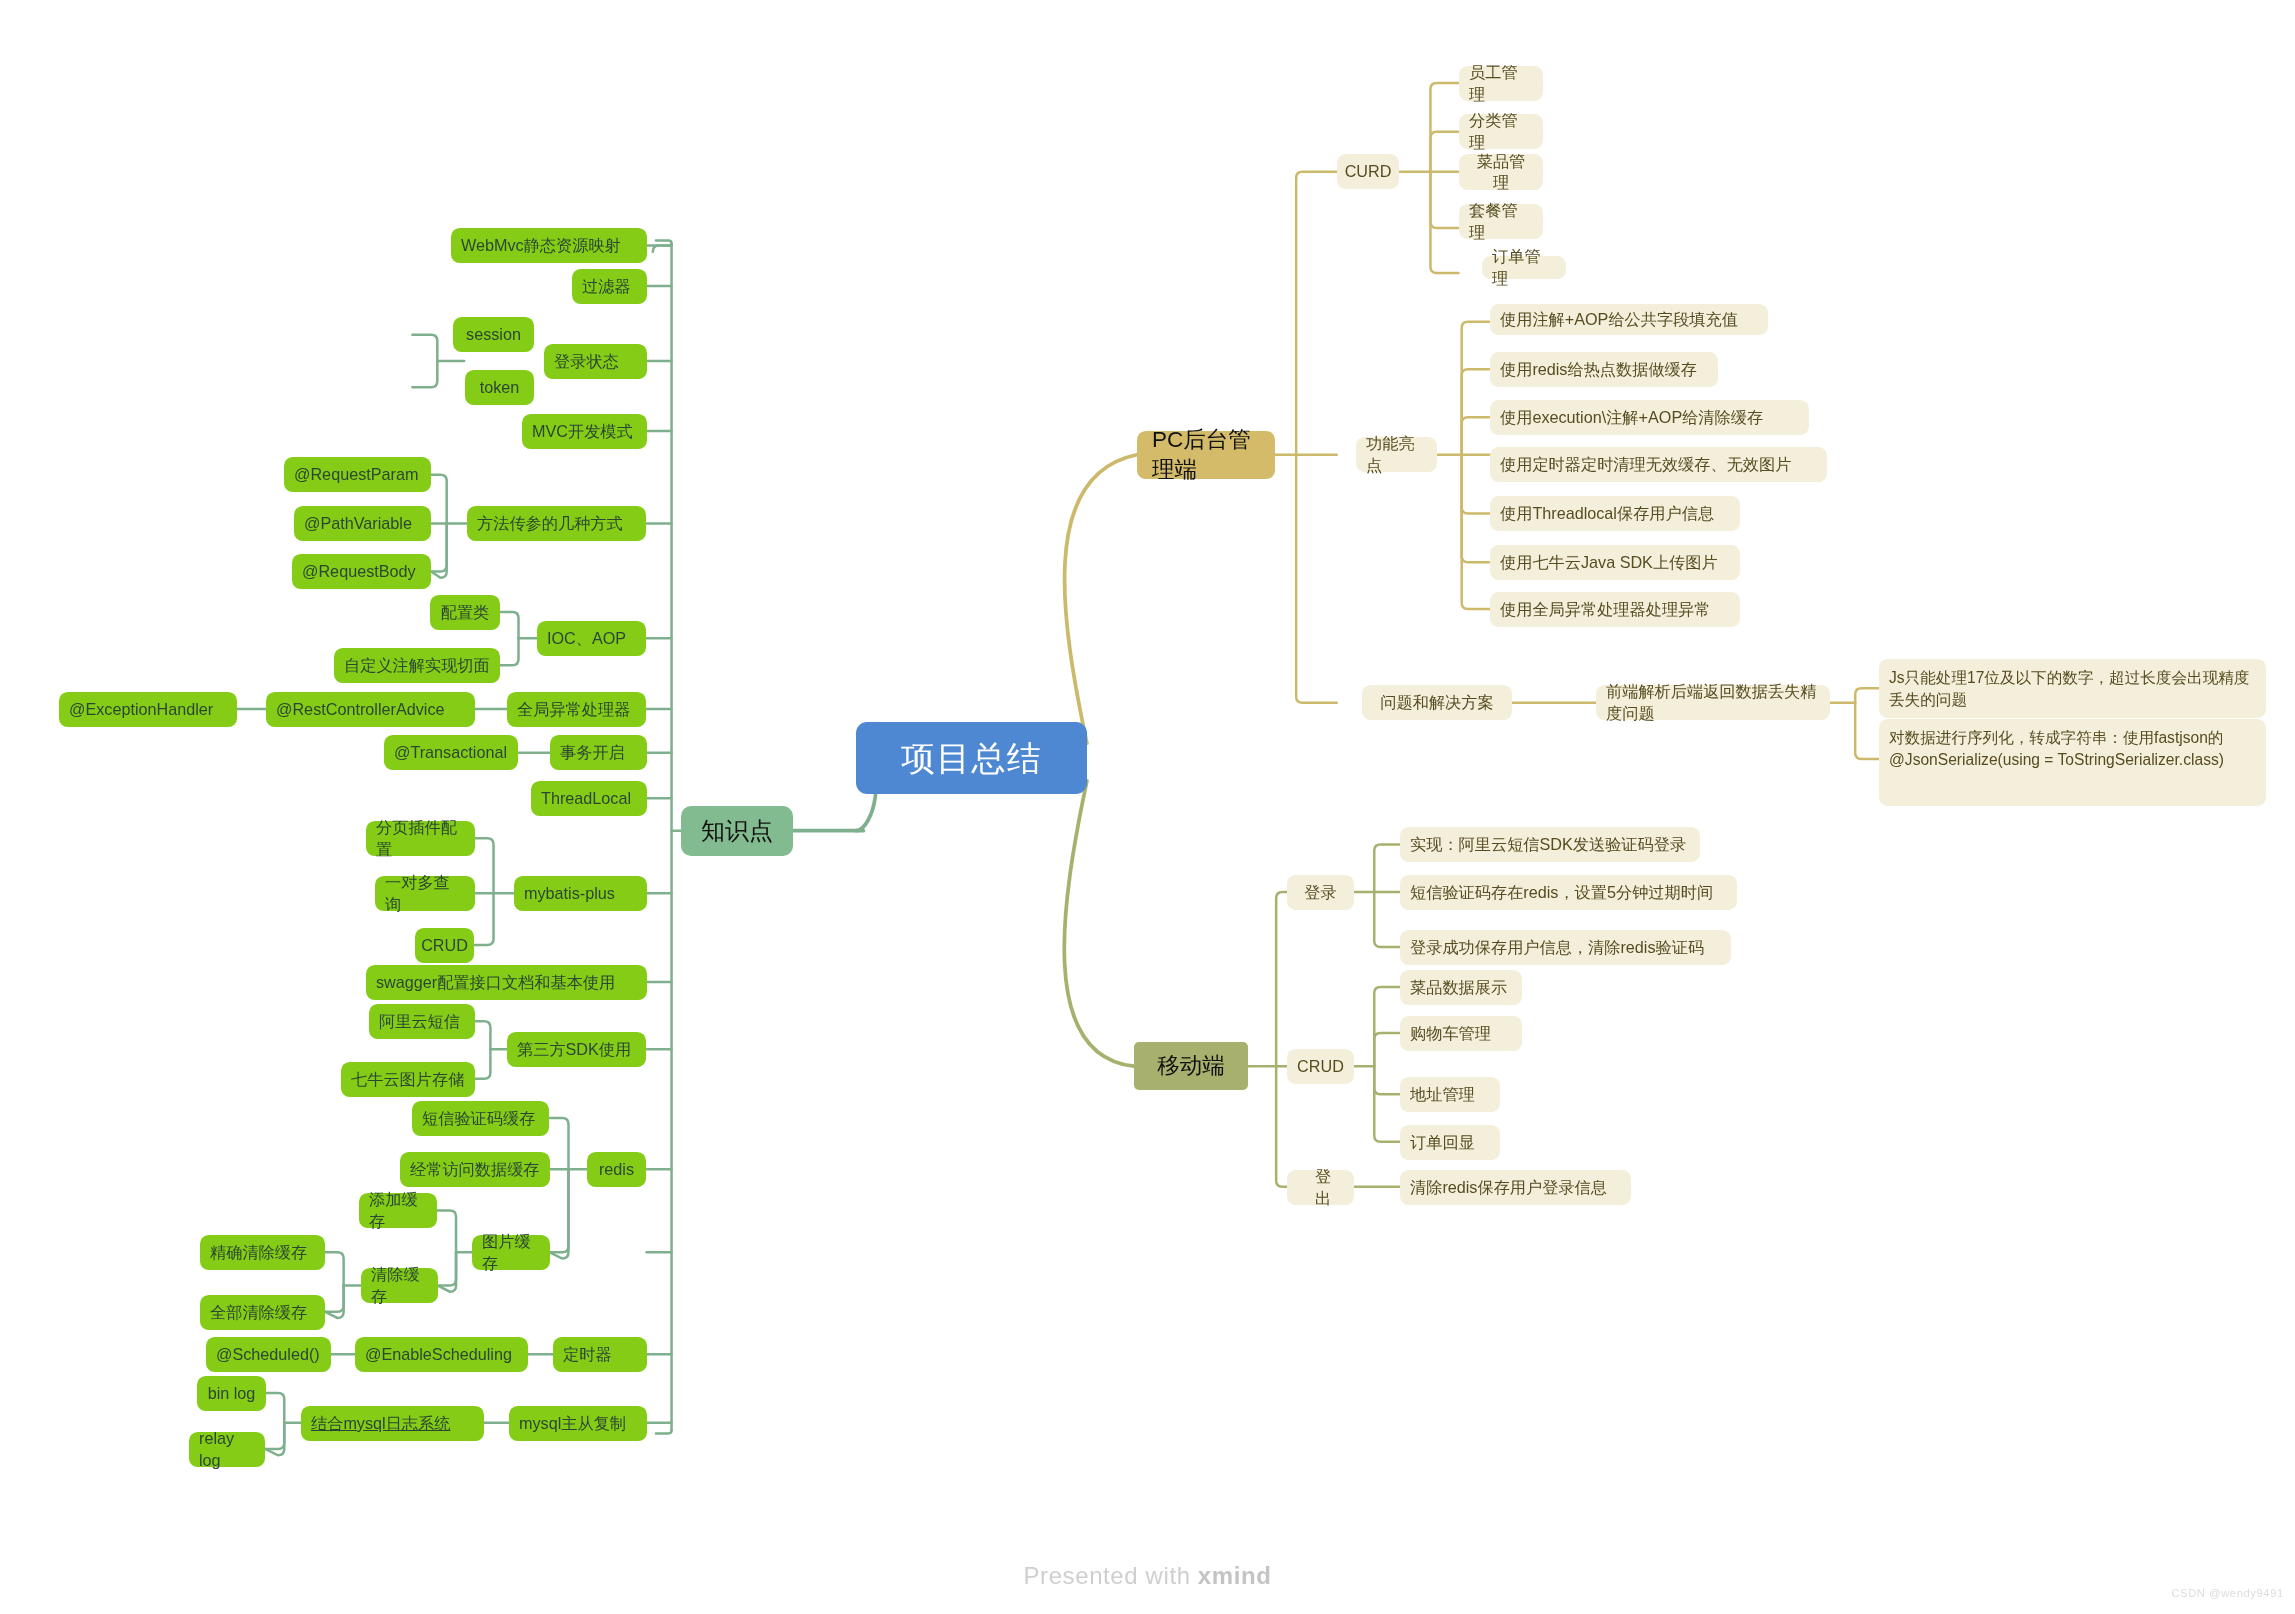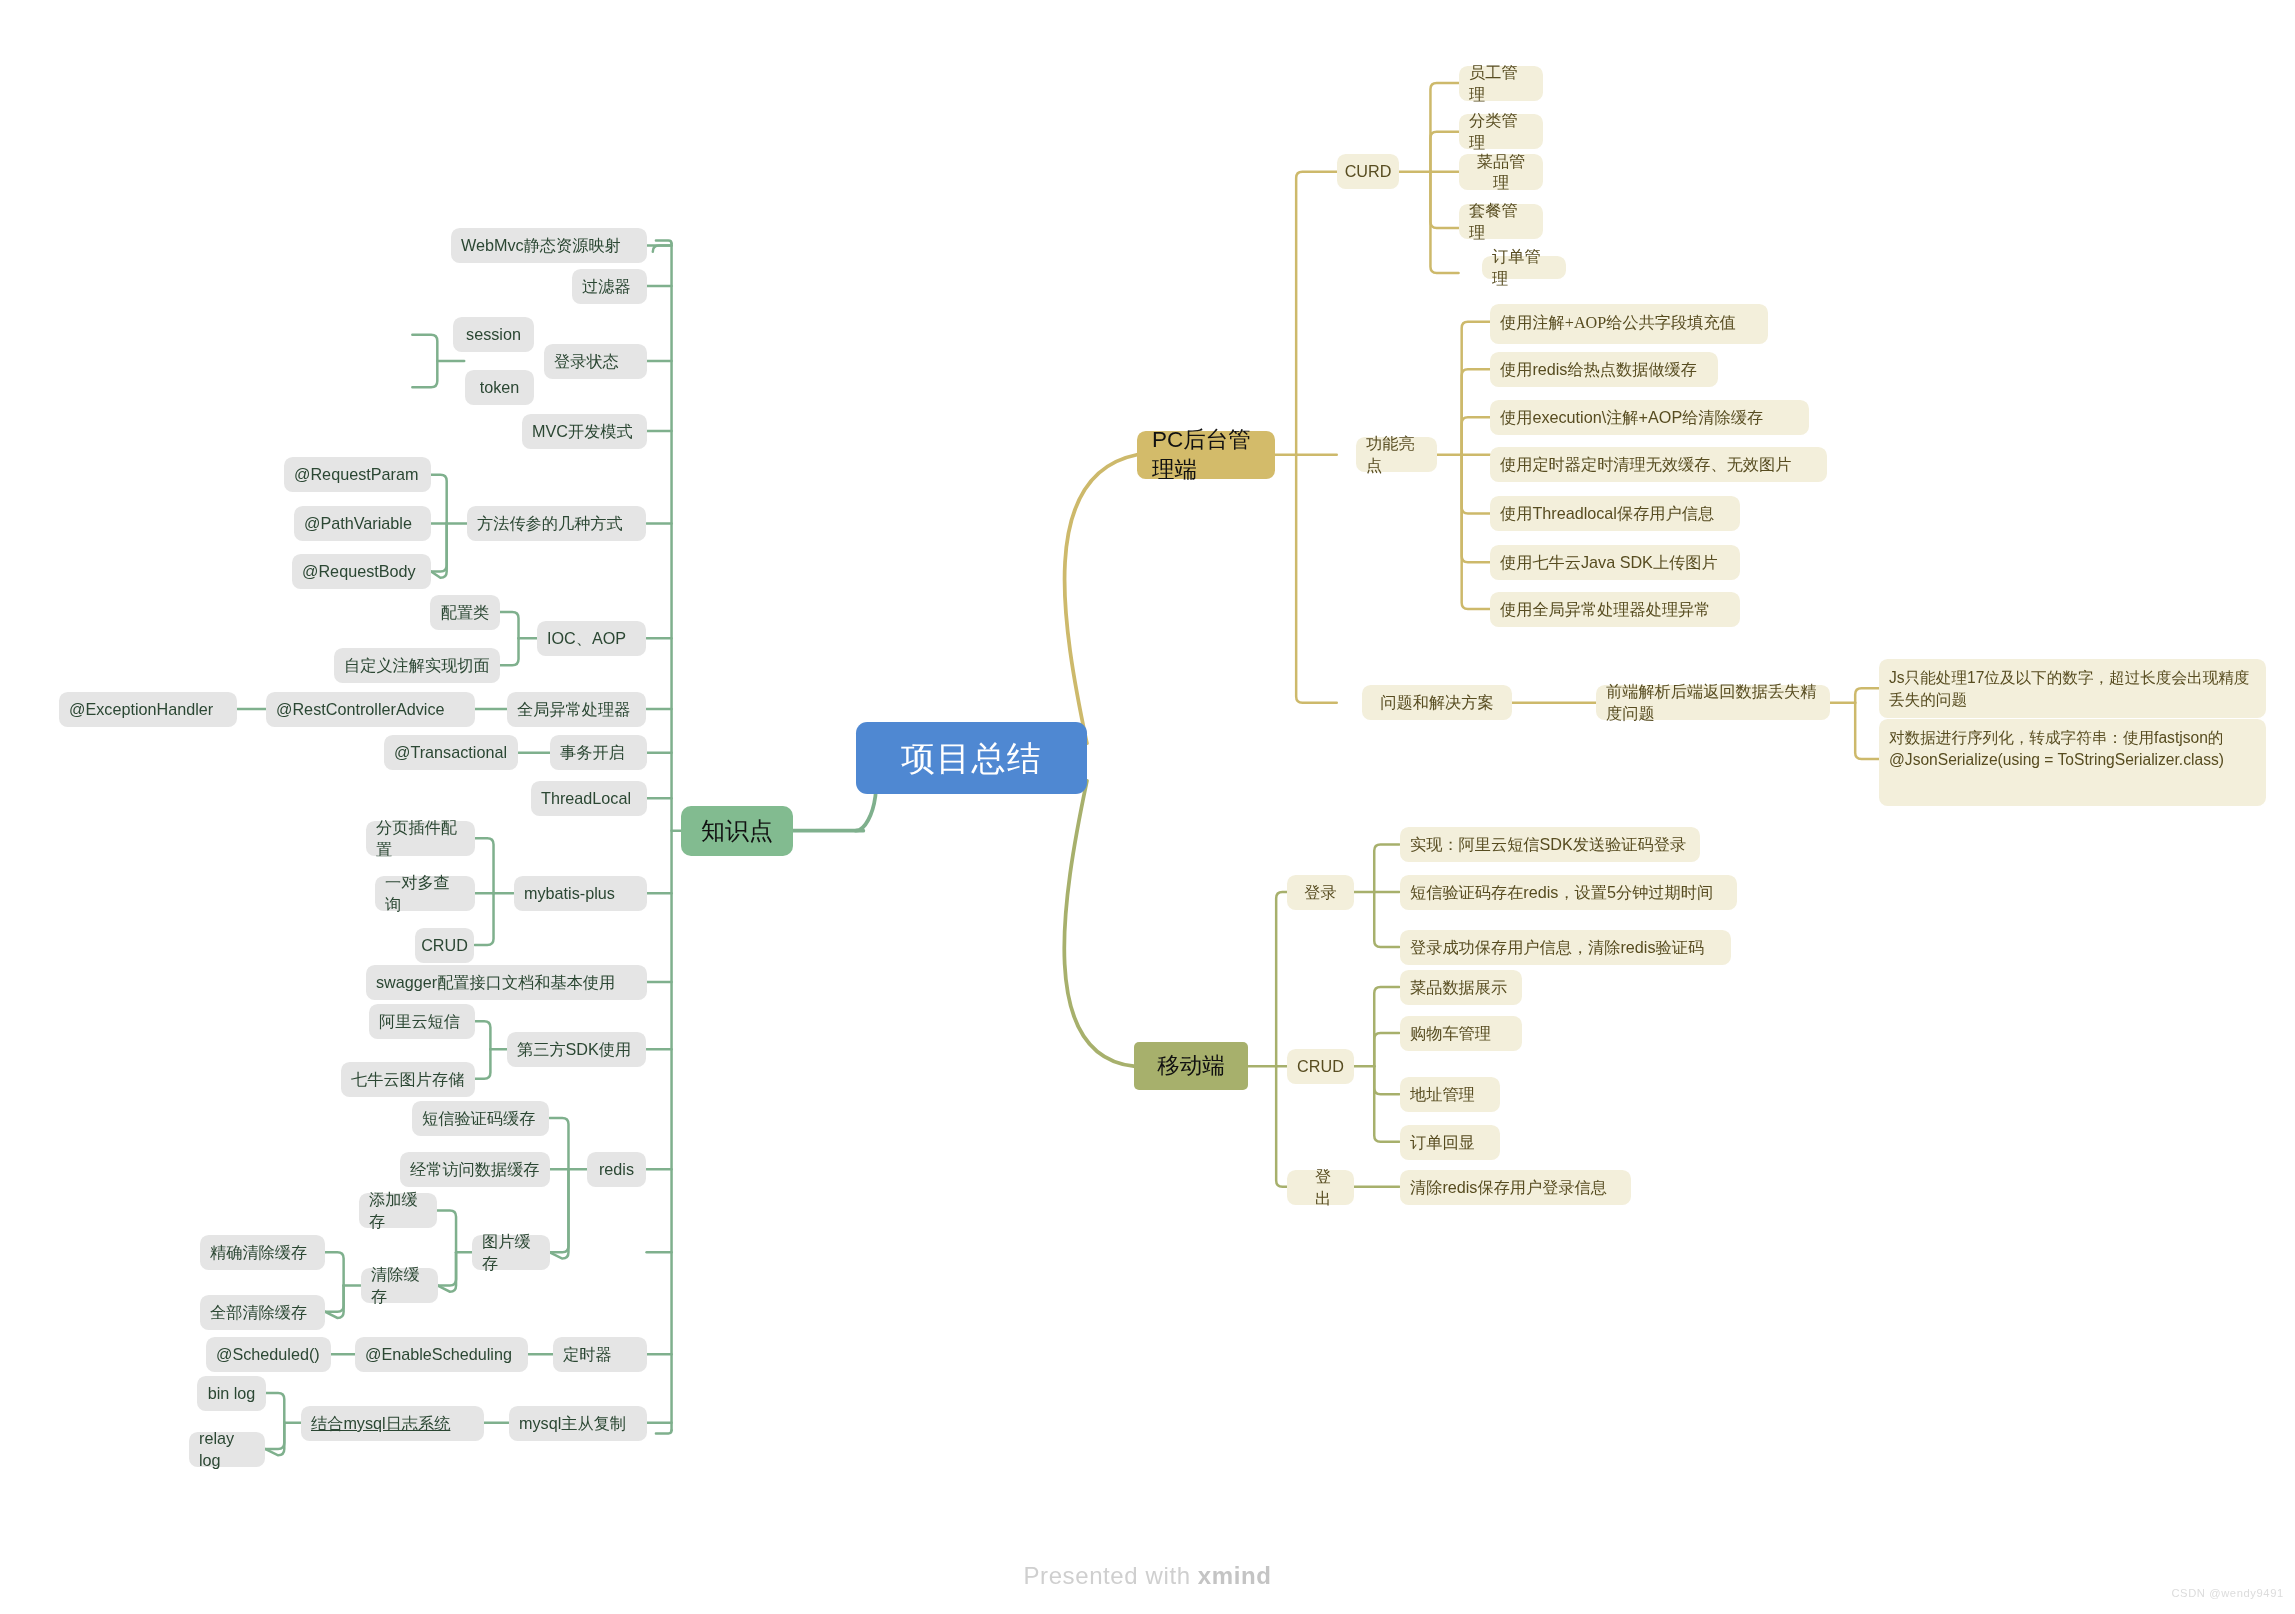--- a/index.html
+++ b/index.html
@@ -42,21 +42,21 @@
     background:#d3bb6a;color:#111;font-size:22.5px;padding:0 15px;
     justify-content:center;border-radius:8.7px;
   }
   .branch-olive{
     background:#a7b06c;color:#111;font-size:22.5px;padding:0 15px;
     justify-content:center;border-radius:5px;
   }
 
   
   .g{                       
-    background:#e5e5e5;color:#2b4733;font-size:16.2px;padding:3.1px 10px;
+    background:#84cc16;color:#2b4733;font-size:16.2px;padding:3.1px 10px;
   }
   .c{                       
     background:#f3efdb;color:#574c20;font-size:16.2px;padding:3.1px 10px;
   }
   .c.small{font-size:15.6px;}
   .wrap{align-items:flex-start;padding-top:7.5px;line-height:1.45;}
 
   
   #footer{
     position:absolute;left:0;top:1562px;width:2295px;text-align:center;
@@ -214,21 +214,21 @@
   <div class="node c" style="left:1337px;top:154px;width:62px;height:35px;justify-content:center;">CURD</div>
 
   <div class="node c" style="left:1459px;top:66px;width:84px;height:35px;">员工管理</div>
   <div class="node c" style="left:1459px;top:114px;width:84px;height:35px;">分类管理</div>
   <div class="node c" style="left:1459px;top:154px;width:84px;height:36px;text-align:center;">菜品管理</div>
   <div class="node c" style="left:1459px;top:204px;width:84px;height:35px;">套餐管理</div>
   <div class="node c" style="left:1482px;top:256px;width:84px;height:23px;">订单管理</div>
 
   <div class="node c" style="left:1356px;top:437px;width:81px;height:35px;justify-content:center;">功能亮点</div>
 
-  <div class="node c" style="left:1490px;top:304px;width:278px;height:40px;font-family:Liberation Serif, serif;">使用注解+AOP给公共字段填充值</div>
+  <div class="node c" style="left:1490px;top:304px;width:278px;height:31px;">使用注解+AOP给公共字段填充值</div>
   <div class="node c" style="left:1490px;top:352px;width:228px;height:35px;">使用redis给热点数据做缓存</div>
   <div class="node c" style="left:1490px;top:400px;width:319px;height:35px;">使用execution\注解+AOP给清除缓存</div>
   <div class="node c" style="left:1490px;top:447px;width:337px;height:35px;">使用定时器定时清理无效缓存、无效图片</div>
   <div class="node c" style="left:1490px;top:496px;width:250px;height:35px;">使用Threadlocal保存用户信息</div>
   <div class="node c" style="left:1490px;top:545px;width:250px;height:35px;">使用七牛云Java SDK上传图片</div>
   <div class="node c" style="left:1490px;top:592px;width:250px;height:35px;">使用全局异常处理器处理异常</div>
 
   <div class="node c" style="left:1362px;top:685px;width:150px;height:35px;justify-content:center;">问题和解决方案</div>
   <div class="node c" style="left:1596px;top:685px;width:234px;height:35px;">前端解析后端返回数据丢失精度问题</div>
   <div class="node c wrap small" style="left:1879px;top:659px;width:387px;height:59px;">Js只能处理17位及以下的数字，超过长度会出现精度丢失的问题</div>

